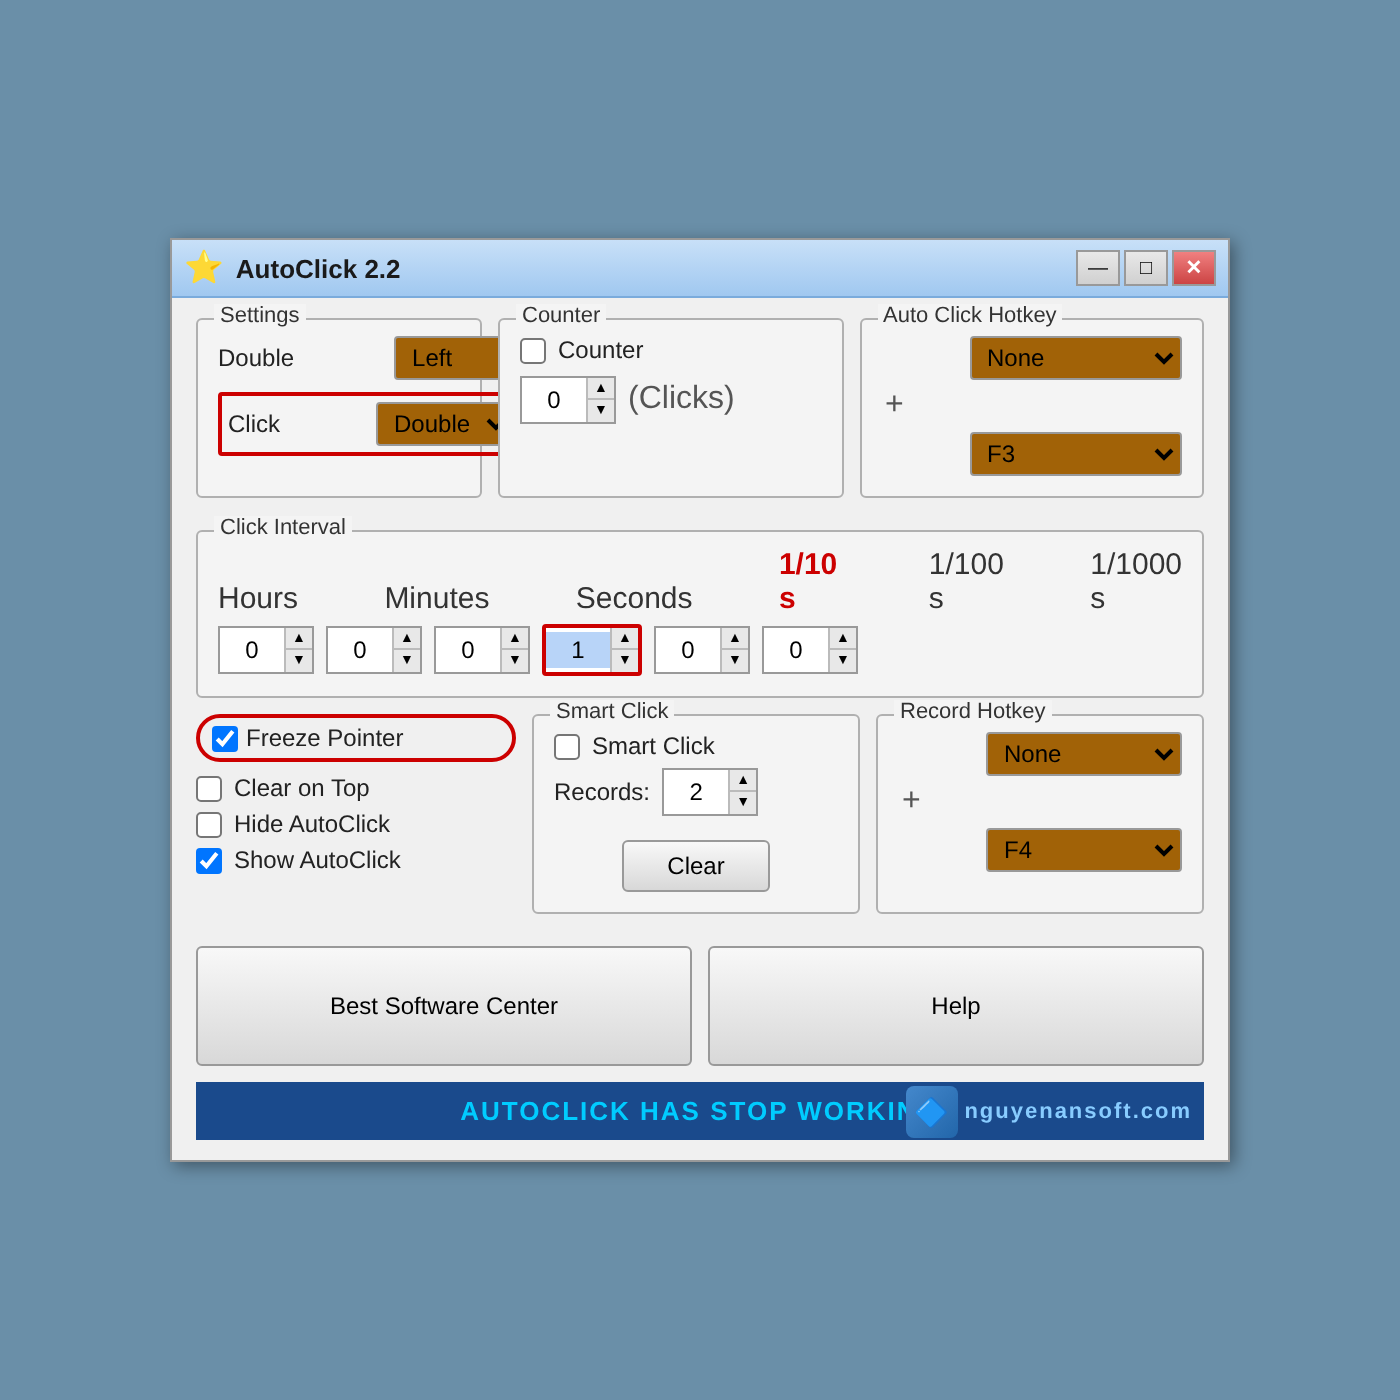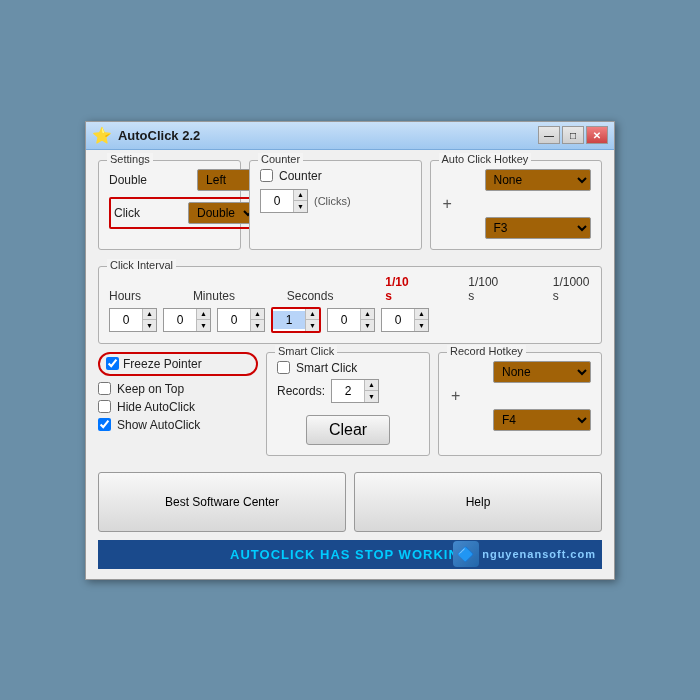--- a/index.html
+++ b/index.html
@@ -172,21 +172,21 @@
     .interval-section {
       margin-bottom: 8px;
     }
     .interval-col {
       display: flex;
       flex-direction: column;
       align-items: center;
       gap: 3px;
     }
     .interval-col-label {
-      font-size: 12px;
+      font-size: 15px;
       color: #333;
     }
     .bottom-sections {
       display: flex;
       gap: 8px;
       margin-bottom: 8px;
     }
     .left-checks {
       flex: 0 0 160px;
     }
@@ -194,21 +194,21 @@
       flex: 1;
     }
     .record-section {
       flex: 1;
     }
     .clear-btn {
       background: linear-gradient(to bottom, #f8f8f8, #d8d8d8);
       border: 1px solid #999;
       border-radius: 3px;
       padding: 5px 22px;
-      font-size: 16px;
+      font-size: 12px;
       cursor: pointer;
       margin-top: 6px;
     }
     .footer-btns {
       display: flex;
       gap: 8px;
       margin-bottom: 8px;
     }
     .footer-btn {
       flex: 1;
@@ -259,21 +259,21 @@
       color: #555;
       margin: 0 2px;
     }
     .counter-row {
       display: flex;
       align-items: center;
       gap: 6px;
       margin-bottom: 6px;
     }
     .clicks-label {
-      font-size: 11px;
+      font-size: 16px;
       color: #555;
     }
     .hotkey-col {
       display: flex;
       flex-direction: column;
       gap: 4px;
     }
     .freeze-box {
       border: 2px solid #cc0000;
       border-radius: 12px;
@@ -446,21 +446,21 @@
 
     <div class="bottom-sections">
 
       <div class="left-checks">
         <div class="freeze-box">
           <input type="checkbox" checked="" style="">
           <label>Freeze Pointer</label>
         </div>
         <div class="check-row">
           <input type="checkbox" style="">
-          <label>Keep on Top</label>
+          <label>Clear on Top</label>
         </div>
         <div class="check-row">
           <input type="checkbox" style="">
           <label>Hide AutoClick</label>
         </div>
         <div class="check-row">
           <input type="checkbox" checked="" style="">
           <label>Show AutoClick</label>
         </div>
       </div>

